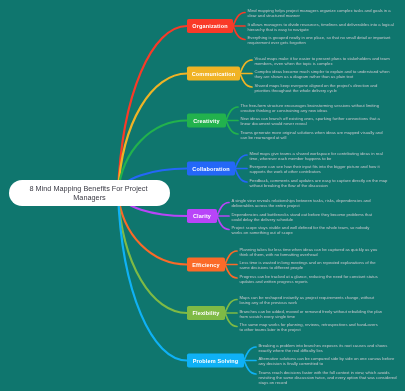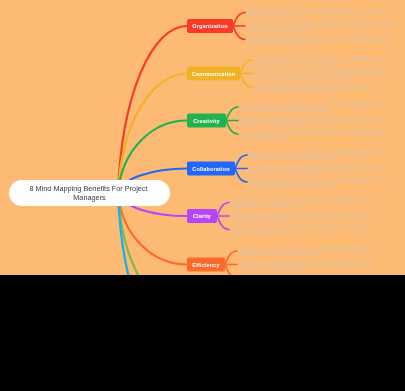--- a/index.html
+++ b/index.html
@@ -1,18 +1,18 @@
 <!DOCTYPE html>
 <html><head>
 <meta charset="utf-8">
 <style>
   html,body{margin:0;padding:0;background:#000;}
   body{width:405px;height:391px;overflow:hidden;
        font-family:"Liberation Sans",sans-serif;}
-  #stage{position:relative;width:405px;height:275px;background:#fdba74;overflow:hidden;}
+  #stage{position:relative;width:405px;height:391px;background:#0f766e;overflow:hidden;}
   svg#mindmap{position:absolute;left:0;top:0;width:405px;height:391px;display:block;
               will-change:transform;}
   .branch-curve{fill:none;stroke-width:2.2;stroke-linecap:round;}
   .subbranch-curve{fill:none;stroke-width:1.7;stroke-linecap:round;}
   .node-label{font-size:5.5px;font-weight:bold;fill:#ffffff;letter-spacing:0.15px;}
   .center-box{fill:#ffffff;}
   .center-text{font-size:7.3px;fill:#3a3a44;}
   .sub-text{font-size:4.2px;fill:#c9c9ce;}
   text{-webkit-font-smoothing:antialiased;}
 </style>

